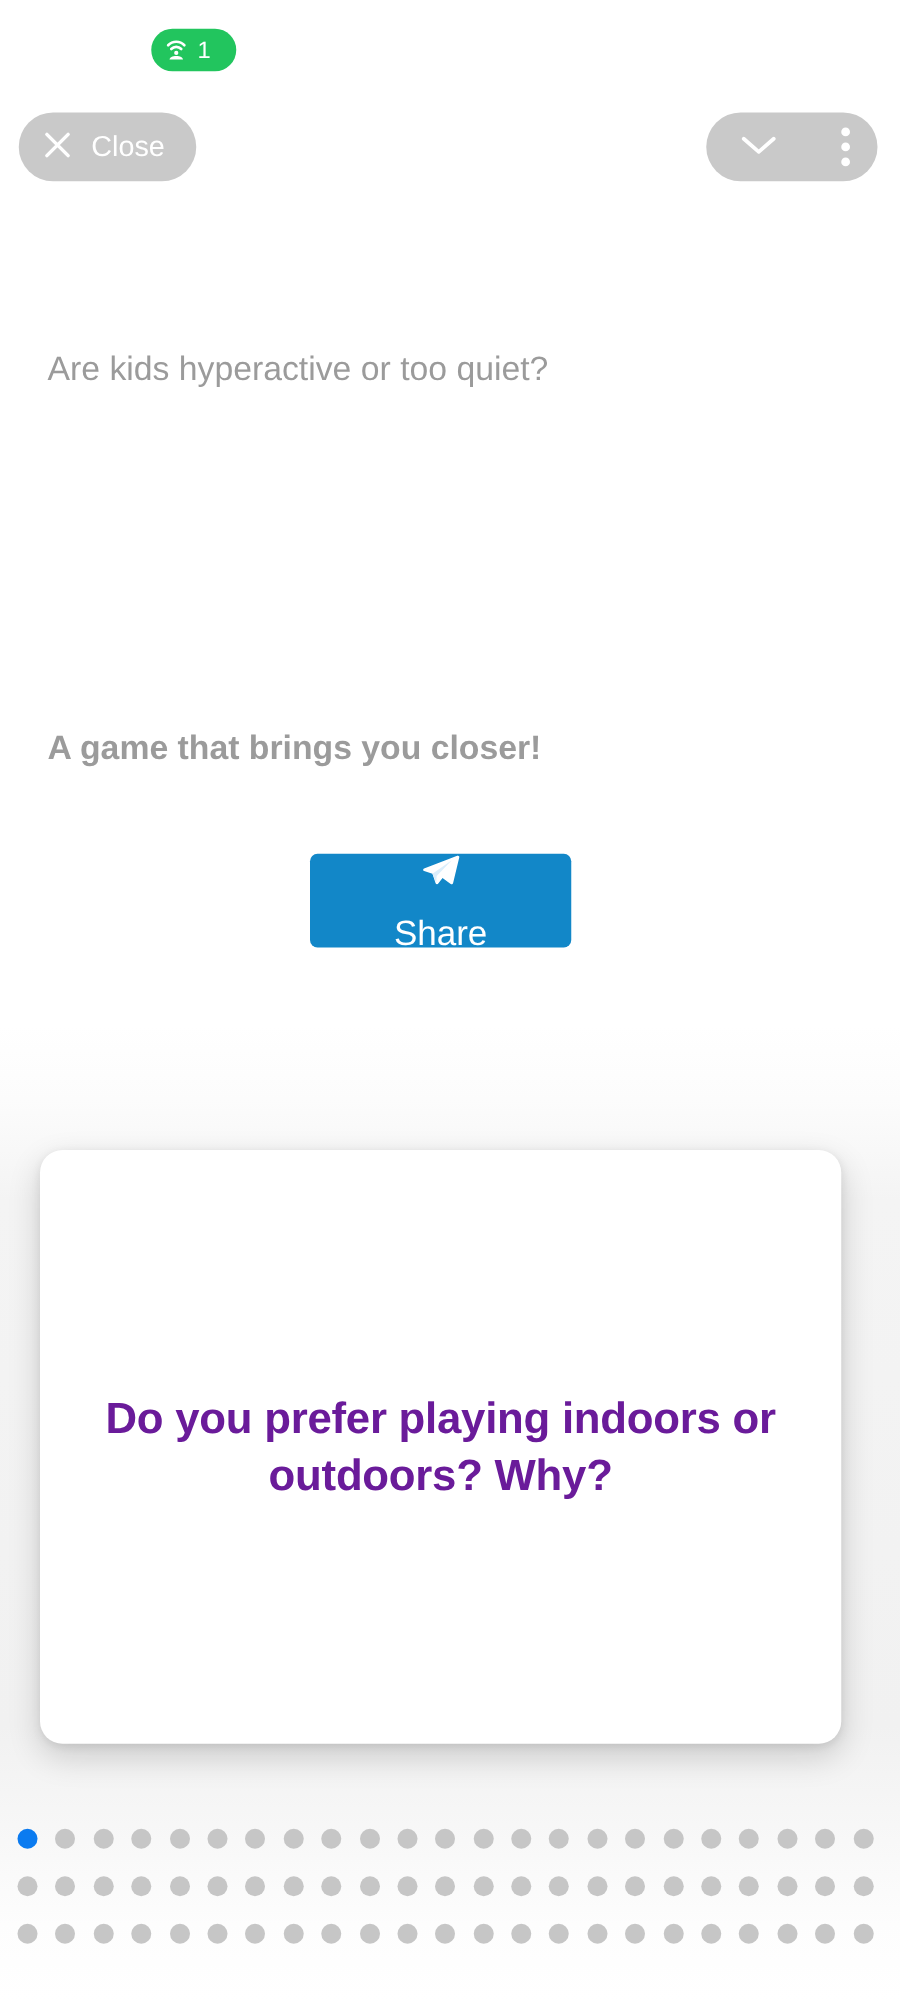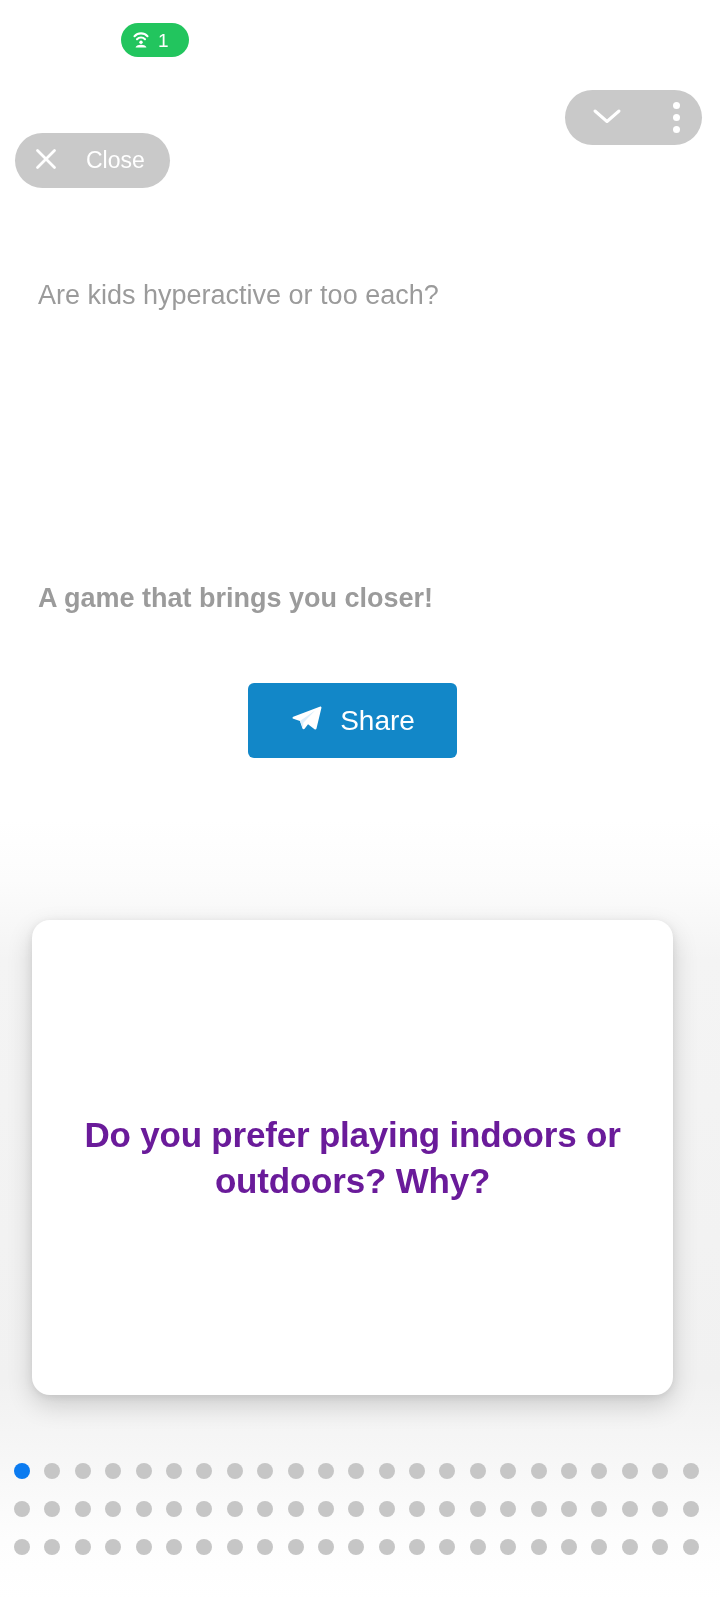--- a/index.html
+++ b/index.html
@@ -60,24 +60,23 @@
   .close-pill {
     position: absolute;
     left: 15px;
     top: 90px;
     height: 55px;
     padding: 0 25px 0 17px;
     border-radius: 28px;
     background: #c9c9c9;
     display: flex;
     align-items: center;
-    gap: 26px;
+    gap: 13px;
     cursor: pointer;
     border: none;
-    margin-top: 43px;
   }
   .close-label {
     color: #ffffff;
     font-size: 23px;
     font-weight: 400;
     line-height: 1;
   }
 
   .right-pill {
     position: absolute;
@@ -151,20 +150,21 @@
     height: 75px;
     border: none;
     border-radius: 6px;
     background: #1287c8;
     color: #ffffff;
     display: flex;
     align-items: center;
     justify-content: center;
     gap: 16px;
     cursor: pointer;
+    flex-direction: column;
   }
   .share-label {
     font-size: 28px;
     font-weight: 400;
     line-height: 1;
     color: #ffffff;
   }
 
   
   .card {
@@ -253,21 +253,21 @@
       </span>
     </button>
     <div class="kebab">
       <i></i>
         <i></i>
         <i></i>
     </div>
   </div>
 
   <div class="description">
-    <span class="lead">Are kids hyperactive or too each?</span>
+    <span class="lead">Are kids hyperactive or too quiet?</span>
   </div>
 
   <div class="tagline">A game that brings you closer!</div>
 
   <button class="share-btn">
     <span>
       <svg width="34" height="34" viewBox="0 0 24 24" fill="none">
         <path d="M21.4 3.1L2.3 10.4c-.7.27-.68 1.27.03 1.5l4.7 1.52 1.78 5.3c.22.66 1.08.8 1.5.24l2.42-3.2 4.6 3.4c.5.37 1.23.1 1.37-.52l3.5-14.5c.14-.6-.45-1.1-1-.87z" fill="#fff"></path>
         <path d="M7.03 13.42l10.9-7.6-8.5 8.9-.3 3.8-2.1-5.1z" fill="#dbeefb"></path>
       </svg>

